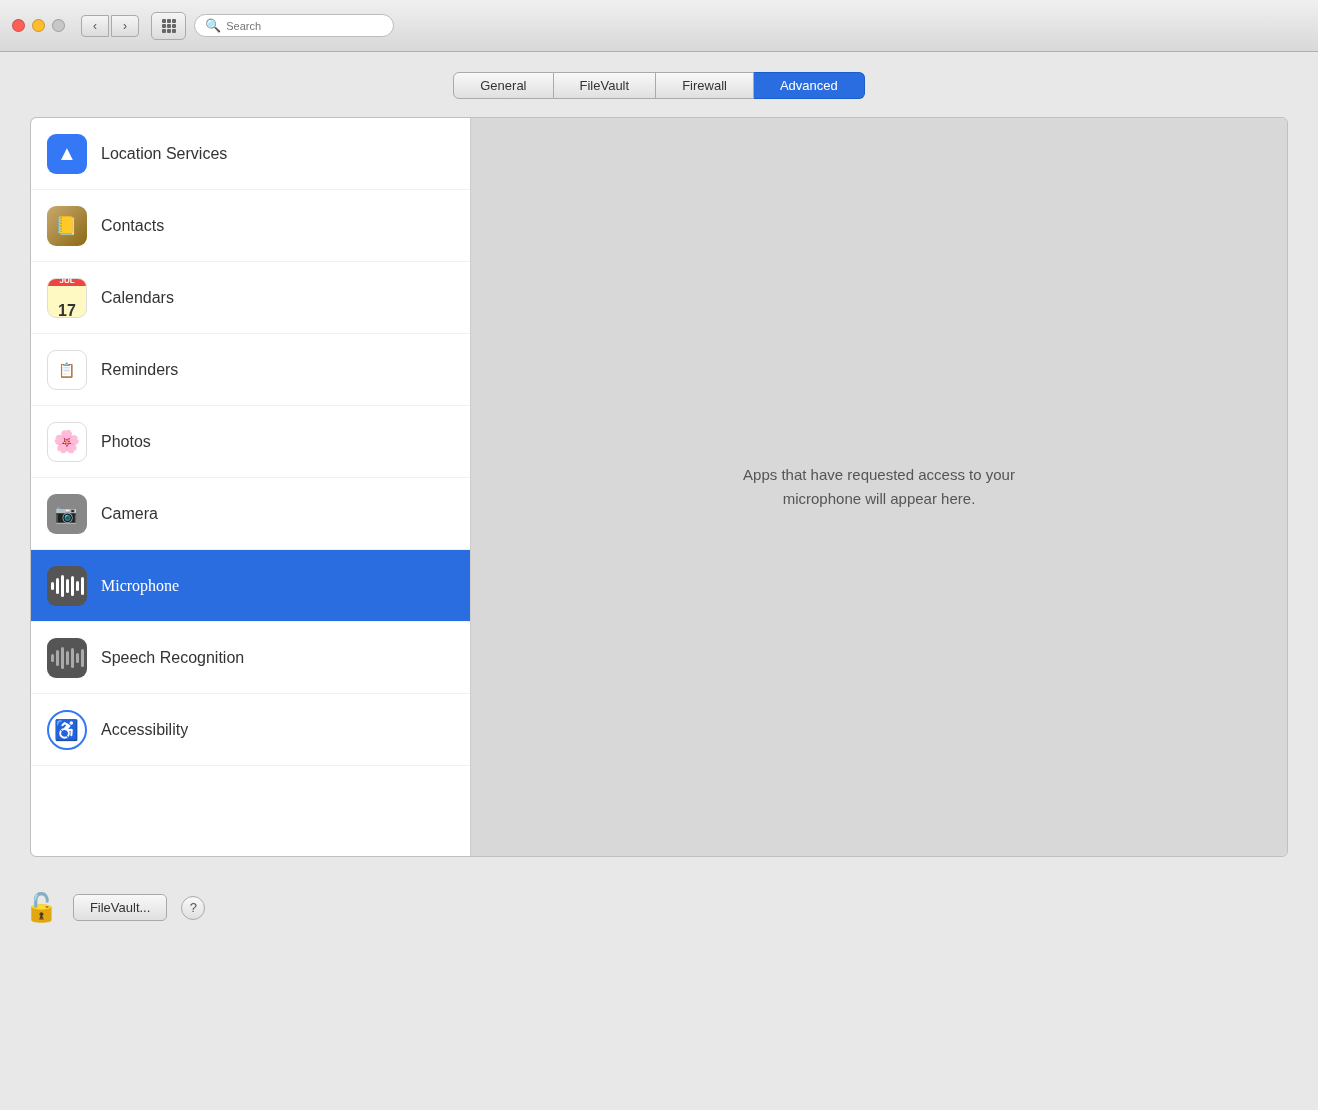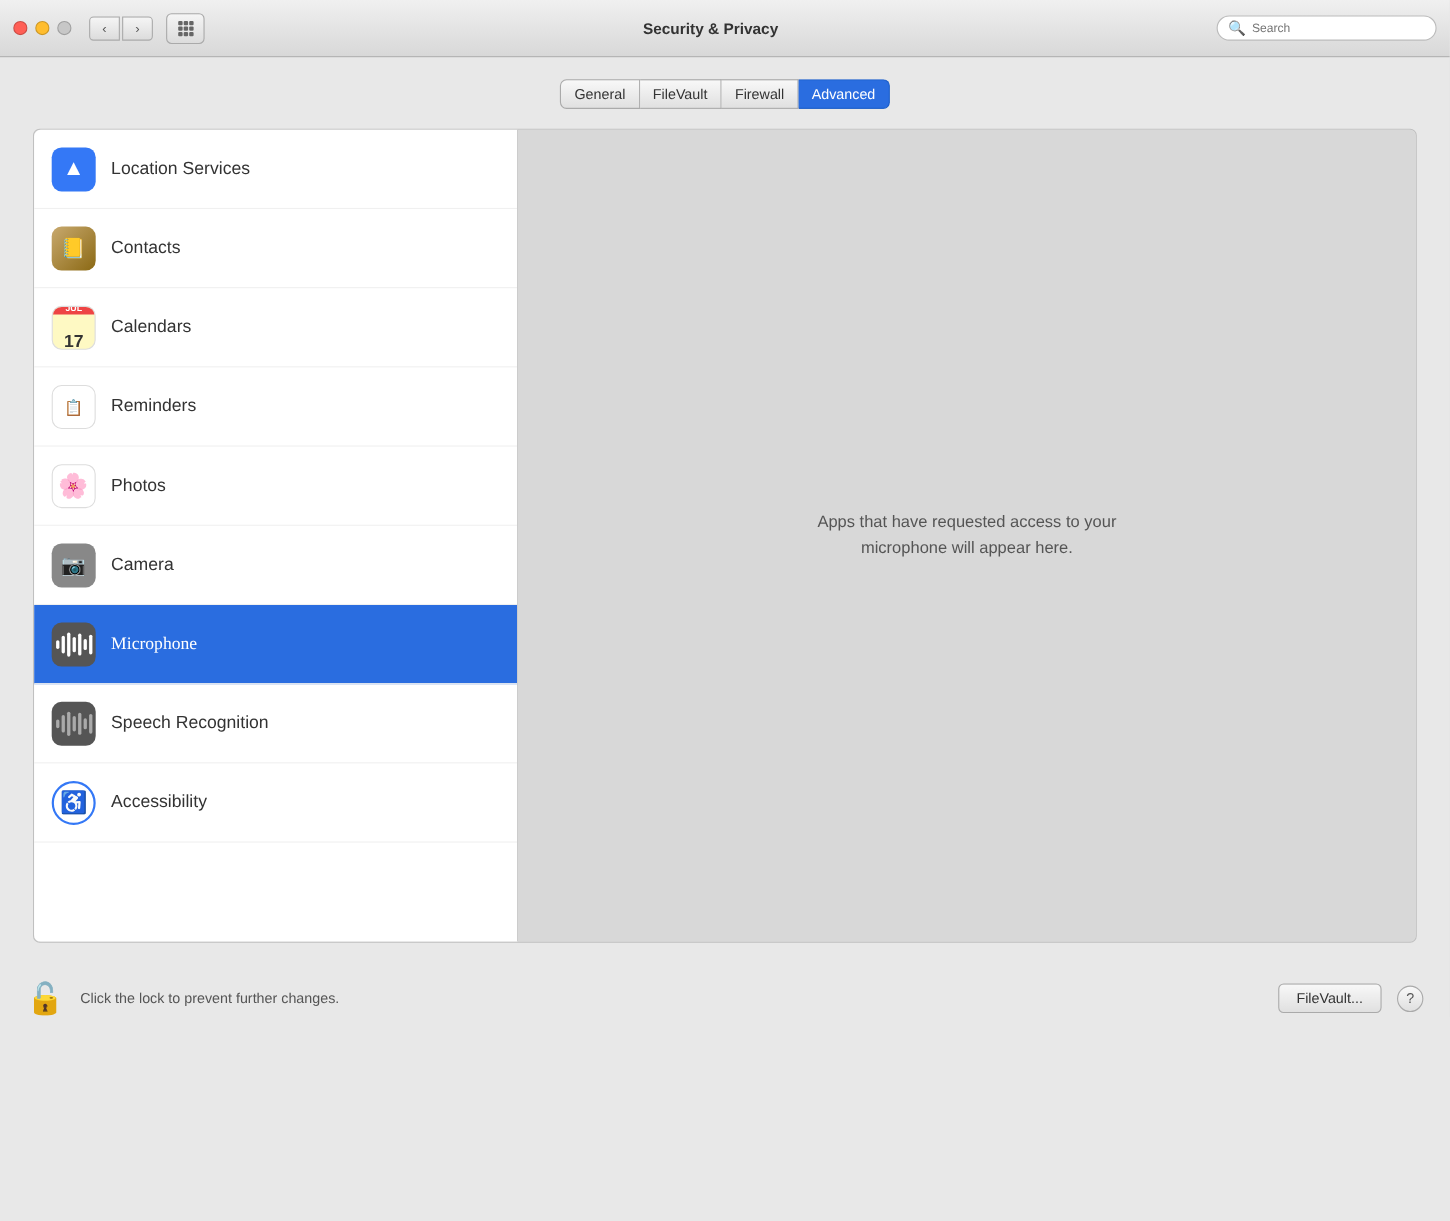--- a/index.html
+++ b/index.html
@@ -108,21 +108,21 @@
       padding: 20px 30px;
     }
 
     
     .tabs {
       display: flex;
       justify-content: center;
       margin-bottom: 18px;
     }
     .tab {
-      padding: 5px 12px;
+      padding: 5px 26px;
       font-size: 13px;
       color: #333;
       background: linear-gradient(to bottom, #f8f8f8, #e0e0e0);
       border: 1px solid #aaa;
       cursor: pointer;
     }
     .tab:first-child { border-radius: 6px 0 0 6px; }
     .tab:last-child { border-radius: 0 6px 6px 0; }
     .tab + .tab { border-left: none; }
     .tab.active {
@@ -357,21 +357,20 @@
       <rect x="6" y="1" width="4" height="4" rx="1" fill="#666"></rect>
       <rect x="11" y="1" width="4" height="4" rx="1" fill="#666"></rect>
       <rect x="1" y="6" width="4" height="4" rx="1" fill="#666"></rect>
       <rect x="6" y="6" width="4" height="4" rx="1" fill="#666"></rect>
       <rect x="11" y="6" width="4" height="4" rx="1" fill="#666"></rect>
       <rect x="1" y="11" width="4" height="4" rx="1" fill="#666"></rect>
       <rect x="6" y="11" width="4" height="4" rx="1" fill="#666"></rect>
       <rect x="11" y="11" width="4" height="4" rx="1" fill="#666"></rect>
     </svg>
   </div>
-  <div class="window-title">Security &amp; Privacy</div>
   <div class="search-box">
     <span class="search-icon-svg">🔍</span>
     <input class="search-input" type="text" placeholder="Search" style="">
   </div>
 </div>
 
 <div class="content">
 
   <div class="tabs">
     <div class="tab">General</div>
@@ -469,16 +468,15 @@
     <div class="right-panel">
       <div class="right-message">Apps that have requested access to your microphone will appear here.</div>
     </div>
   </div>
 </div>
 
 <div class="bottom-bar">
   <div class="lock-icon-wrap">
     🔓
   </div>
-  <span class="lock-text">Click the lock to prevent further changes.</span>
   <button class="advanced-btn">FileVault...</button>
   <div class="help-btn">?</div>
 </div>
 
 </body></html>

